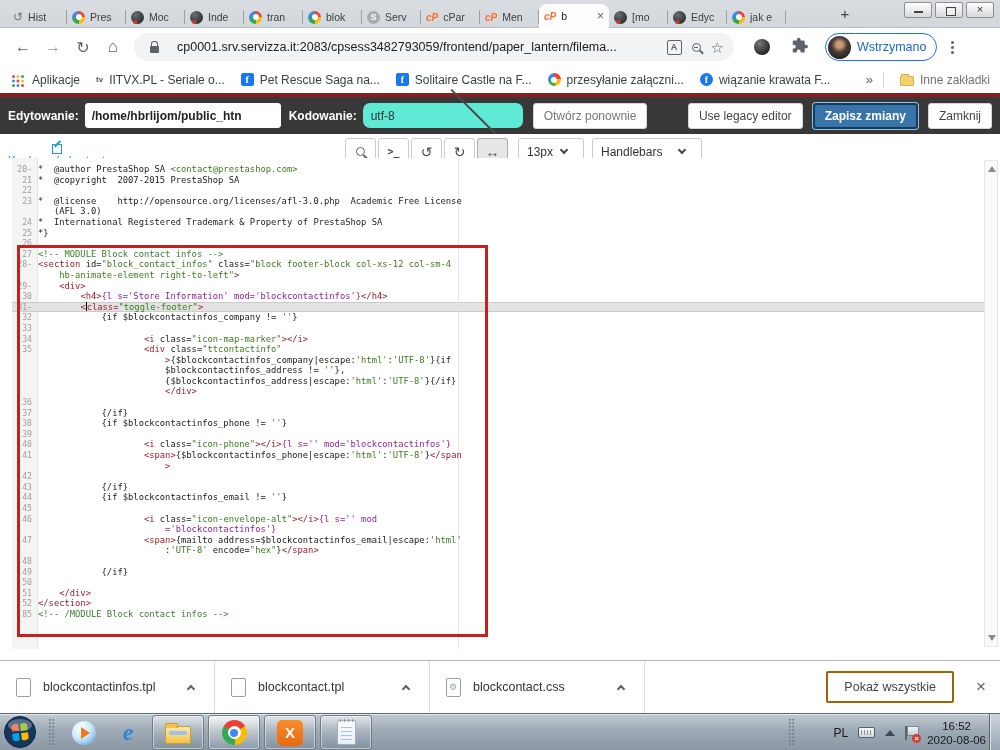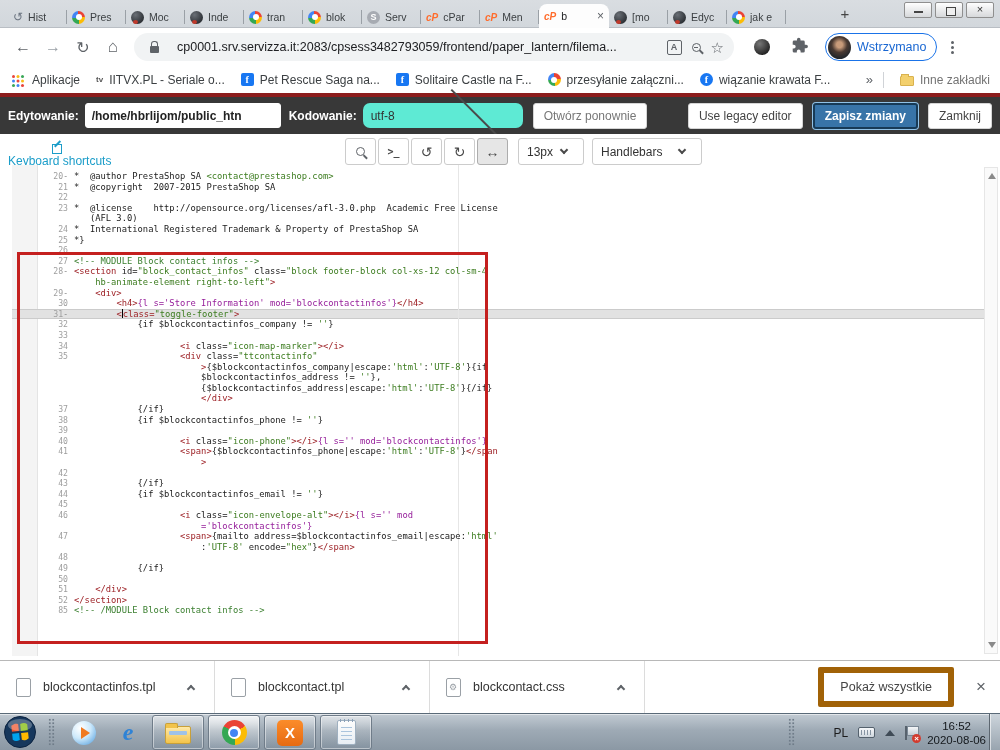--- a/index.html
+++ b/index.html
@@ -103,21 +103,21 @@
   #kbd-ic::after{content:"";position:absolute;left:1px;top:1px;width:8px;height:1.5px;background:var(--toolbar-link);transform:rotate(-45deg);transform-origin:left top;}
   #etb-group{position:absolute;left:345px;top:4px;display:flex;align-items:center;}
   .ebtn{width:31px;height:27px;border:1px solid #ccc;border-radius:3px;background:#fff;display:flex;align-items:center;justify-content:center;margin-right:2px;color:#4a4a4a;font-size:12px;}
   .ebtn.pressed{background:#e6e6e6;border-color:#adadad;}
   .ebtn .glyph{font-size:14px;line-height:14px;color:#4a4a4a;}
   .ebtn .term{font:bold 10px/10px "DejaVu Sans Mono",monospace;}
   .esel{height:27px;border:1px solid #ccc;border-radius:3px;background:#fff;display:flex;align-items:center;padding:0 8px;margin-left:8px;}
   .esel span{font-size:12px;color:#333;margin-right:8px;}
 
   
-  #editor{position:absolute;left:0;top:165px;width:1000px;height:491px;background:#fff;overflow:hidden;padding-left:36px;}
+  #editor{position:absolute;left:0;top:158px;width:1000px;height:491px;background:#fff;overflow:hidden;}
   #gutter-bg{position:absolute;left:12px;top:0;width:26px;height:100%;background:#f4f4f4;border-right:1px solid #e4e4e4;z-index:0;}
   #active-line{position:absolute;left:12px;top:143.8px;height:10.6px;right:16px;background:#e2e2e2;border-top:1px solid #cbcbcb;border-bottom:1px solid #cbcbcb;z-index:1;}
   #print-margin{position:absolute;left:458px;top:0;width:1px;height:100%;background:#e6e6e6;z-index:1;}
   #code-rows{position:relative;margin-left:38px;padding-top:6px;z-index:2;font-family:"DejaVu Sans Mono",monospace;font-size:8.8px;}
   .crow{position:relative;height:10.6px;line-height:10.6px;white-space:pre;}
   .ln{position:absolute;left:-28px;width:22px;text-align:right;color:#9e9e9e;font-size:8.2px;}
   .ln i{font-style:normal;font-size:8px;color:#888;}
   .tk-p{color:var(--syntax-plain);}
   .tk-tag{color:var(--syntax-tag);}
   .tk-val{color:var(--syntax-value);}
@@ -131,21 +131,21 @@
 
   
   #dlbar{position:absolute;left:0;top:660px;width:1000px;height:53px;background:#fff;border-top:1px solid #b8b8b8;display:flex;align-items:center;}
   .dlitem{display:flex;align-items:center;height:100%;padding:0 16px 0 16px;border-right:1px solid #dcdcdc;min-width:215px;}
   .fic{width:15px;height:19px;border:1.5px solid #9aa0a6;border-radius:2px;position:relative;background:#fff;flex:none;}
   .fic.gear::after{content:"⚙";position:absolute;left:2px;top:3px;font-size:9px;color:#9aa0a6;line-height:10px;}
   .dllabel{font-size:12.5px;color:#333;margin:0 26px 0 12px;white-space:nowrap;}
   .dlchev{margin-left:auto;padding:4px;}
   .dlchev .cv{border-color:#5f6368;}
   #dl-right{margin-left:auto;display:flex;align-items:center;margin-right:14px;}
-  #dl-showall{border:6px solid #a16207;border-radius:2px;background:#fff;font-size:12.5px;color:#444;padding:7px 16px;white-space:nowrap;}
+  #dl-showall{border:2px solid #a16207;border-radius:2px;background:#fff;font-size:12.5px;color:#444;padding:7px 16px;white-space:nowrap;}
   #dl-close{font-size:17px;color:#5f6368;margin-left:22px;}
 
   
   #taskbar{position:absolute;left:0;top:713px;width:1000px;height:37px;background:linear-gradient(#c2cbd3,#9eaab5 45%,#8b98a4);border-top:1px solid #5a6a78;box-shadow:inset 0 1px 0 rgba(255,255,255,.55);}
   #start-orb{position:absolute;left:3px;top:1px;width:34px;height:34px;}
   .grip{position:absolute;top:4px;width:7px;height:28px;background-image:radial-gradient(circle,#6f7c89 1px,transparent 1.3px);background-size:3.5px 3.5px;}
   #grip-left{left:48px;}
   #grip-right{left:788px;}
   #tb-apps{position:absolute;left:62px;top:0;height:37px;display:flex;align-items:center;}
   .tbtn{height:35px;margin:0 2px;display:flex;align-items:center;justify-content:center;width:40px;}
@@ -381,20 +381,21 @@
         <div class="crow"><span class="ln">30</span><span class="tk-p">        </span><span class="tk-tag">&lt;h4&gt;</span><span class="tk-sm">{l s='Store Information' mod='blockcontactinfos'}</span><span class="tk-tag">&lt;/h4&gt;</span></div>
         <div class="crow active"><span class="ln">31<i>-</i></span><span class="tk-p">        </span><span class="tk-tag">&lt;</span><span class="tk-caret"></span><span class="tk-tag">class=</span><span class="tk-val">"toggle-footer"</span><span class="tk-tag">&gt;</span></div>
         <div class="crow"><span class="ln">32</span><span class="tk-p">            {if $blockcontactinfos_company != </span><span class="tk-val">''</span><span class="tk-p">}</span></div>
         <div class="crow"><span class="ln">33</span></div>
         <div class="crow"><span class="ln">34</span><span class="tk-p">                    </span><span class="tk-tag">&lt;i</span><span class="tk-p"> class=</span><span class="tk-val">"icon-map-marker"</span><span class="tk-tag">&gt;&lt;/i&gt;</span></div>
         <div class="crow"><span class="ln">35</span><span class="tk-p">                    </span><span class="tk-tag">&lt;div</span><span class="tk-p"> class=</span><span class="tk-val">"ttcontactinfo"</span></div>
         <div class="crow"><span class="ln"></span><span class="tk-p">                        </span><span class="tk-tag">&gt;</span><span class="tk-p">{$blockcontactinfos_company|escape:</span><span class="tk-val">'html'</span><span class="tk-p">:</span><span class="tk-val">'UTF-8'</span><span class="tk-p">}{if</span></div>
         <div class="crow"><span class="ln"></span><span class="tk-p">                        $blockcontactinfos_address != </span><span class="tk-val">''</span><span class="tk-p">},</span></div>
         <div class="crow"><span class="ln"></span><span class="tk-p">                        {$blockcontactinfos_address|escape:</span><span class="tk-val">'html'</span><span class="tk-p">:</span><span class="tk-val">'UTF-8'</span><span class="tk-p">}{/if}</span></div>
         <div class="crow"><span class="ln"></span><span class="tk-p">                        </span><span class="tk-tag">&lt;/div&gt;</span></div>
+        <div class="crow"><span class="ln">36</span></div>
         <div class="crow"><span class="ln">37</span><span class="tk-p">            {/if}</span></div>
         <div class="crow"><span class="ln">38</span><span class="tk-p">            {if $blockcontactinfos_phone != </span><span class="tk-val">''</span><span class="tk-p">}</span></div>
         <div class="crow"><span class="ln">39</span></div>
         <div class="crow"><span class="ln">40</span><span class="tk-p">                    </span><span class="tk-tag">&lt;i</span><span class="tk-p"> class=</span><span class="tk-val">"icon-phone"</span><span class="tk-tag">&gt;&lt;/i&gt;</span><span class="tk-sm">{l s='' mod='blockcontactinfos'}</span></div>
         <div class="crow"><span class="ln">41</span><span class="tk-p">                    </span><span class="tk-tag">&lt;span&gt;</span><span class="tk-p">{$blockcontactinfos_phone|escape:</span><span class="tk-val">'html'</span><span class="tk-p">:</span><span class="tk-val">'UTF-8'</span><span class="tk-p">}</span><span class="tk-tag">&lt;/span</span></div>
         <div class="crow"><span class="ln"></span><span class="tk-p">                        </span><span class="tk-tag">&gt;</span></div>
         <div class="crow"><span class="ln">42</span></div>
         <div class="crow"><span class="ln">43</span><span class="tk-p">            {/if}</span></div>
         <div class="crow"><span class="ln">44</span><span class="tk-p">            {if $blockcontactinfos_email != </span><span class="tk-val">''</span><span class="tk-p">}</span></div>
         <div class="crow"><span class="ln">45</span></div>

